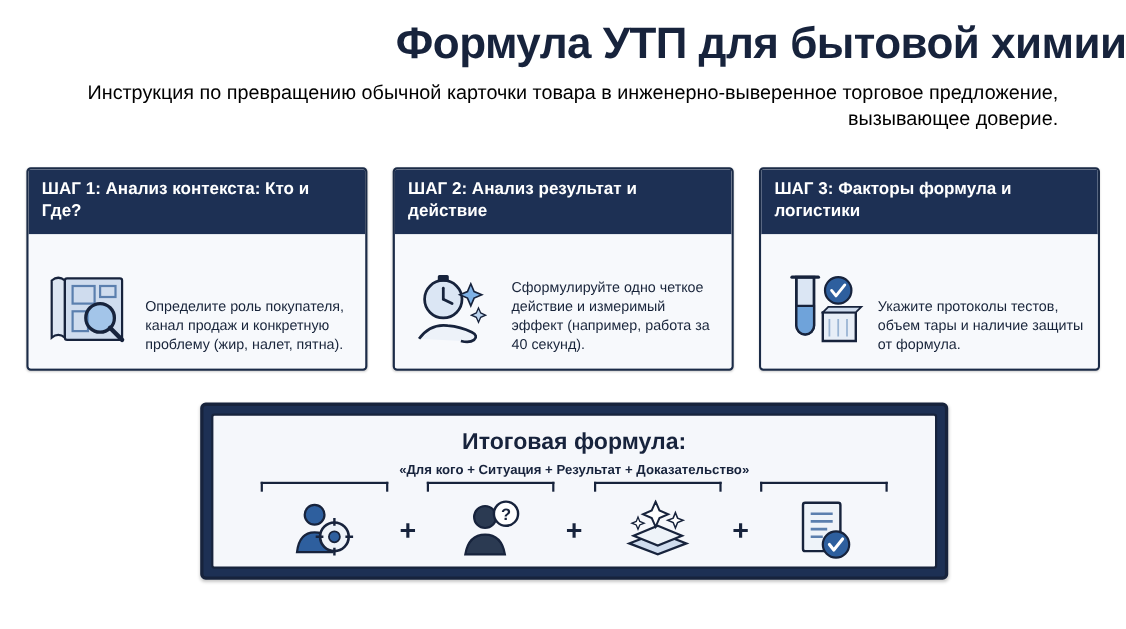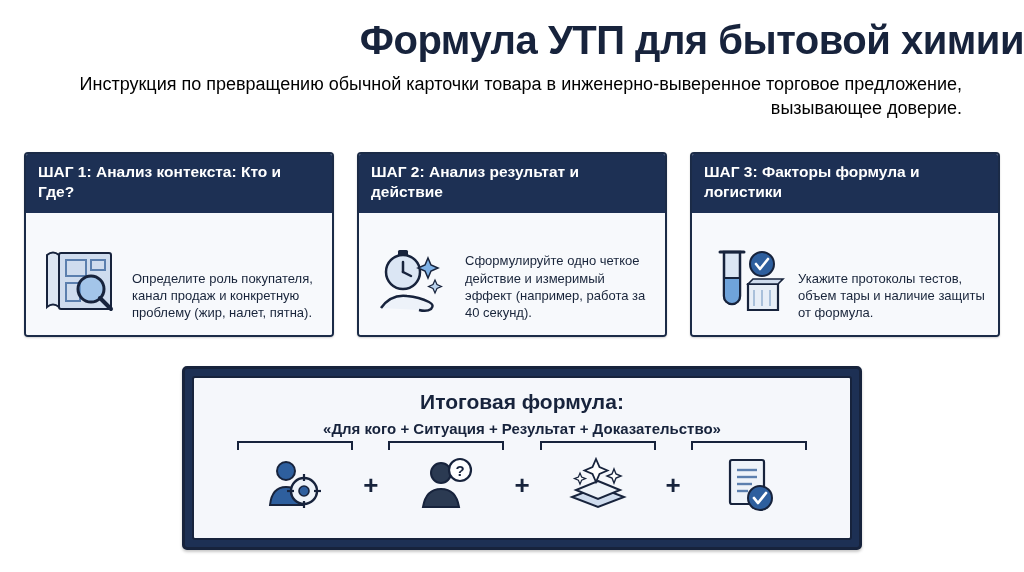--- a/index.html
+++ b/index.html
@@ -101,31 +101,31 @@
     border: 3px solid #17233c;
     border-radius: 5px;
     background: #1d3054;
     padding: 7px;
     box-shadow: 0 2px 3px rgba(0,0,0,0.22);
   }
   .formula-inner {
     border: 2px solid #17233c;
     border-radius: 3px;
     background: #f5f7fb;
-    padding: 12px 14px 22px 14px;
+    padding: 12px 14px 2px 14px;
     text-align: center;
   }
   .formula-title {
     font-size: 21px;
     font-weight: bold;
     color: #17233c;
     margin-bottom: 6px;
   }
   .formula-expr {
-    font-size: 15px;
+    font-size: 12px;
     font-weight: bold;
     color: #17233c;
     margin-bottom: 4px;
   }
   .formula-icons {
     display: flex;
     align-items: center;
     justify-content: center;
     gap: 4px;
     margin-top: 2px;

